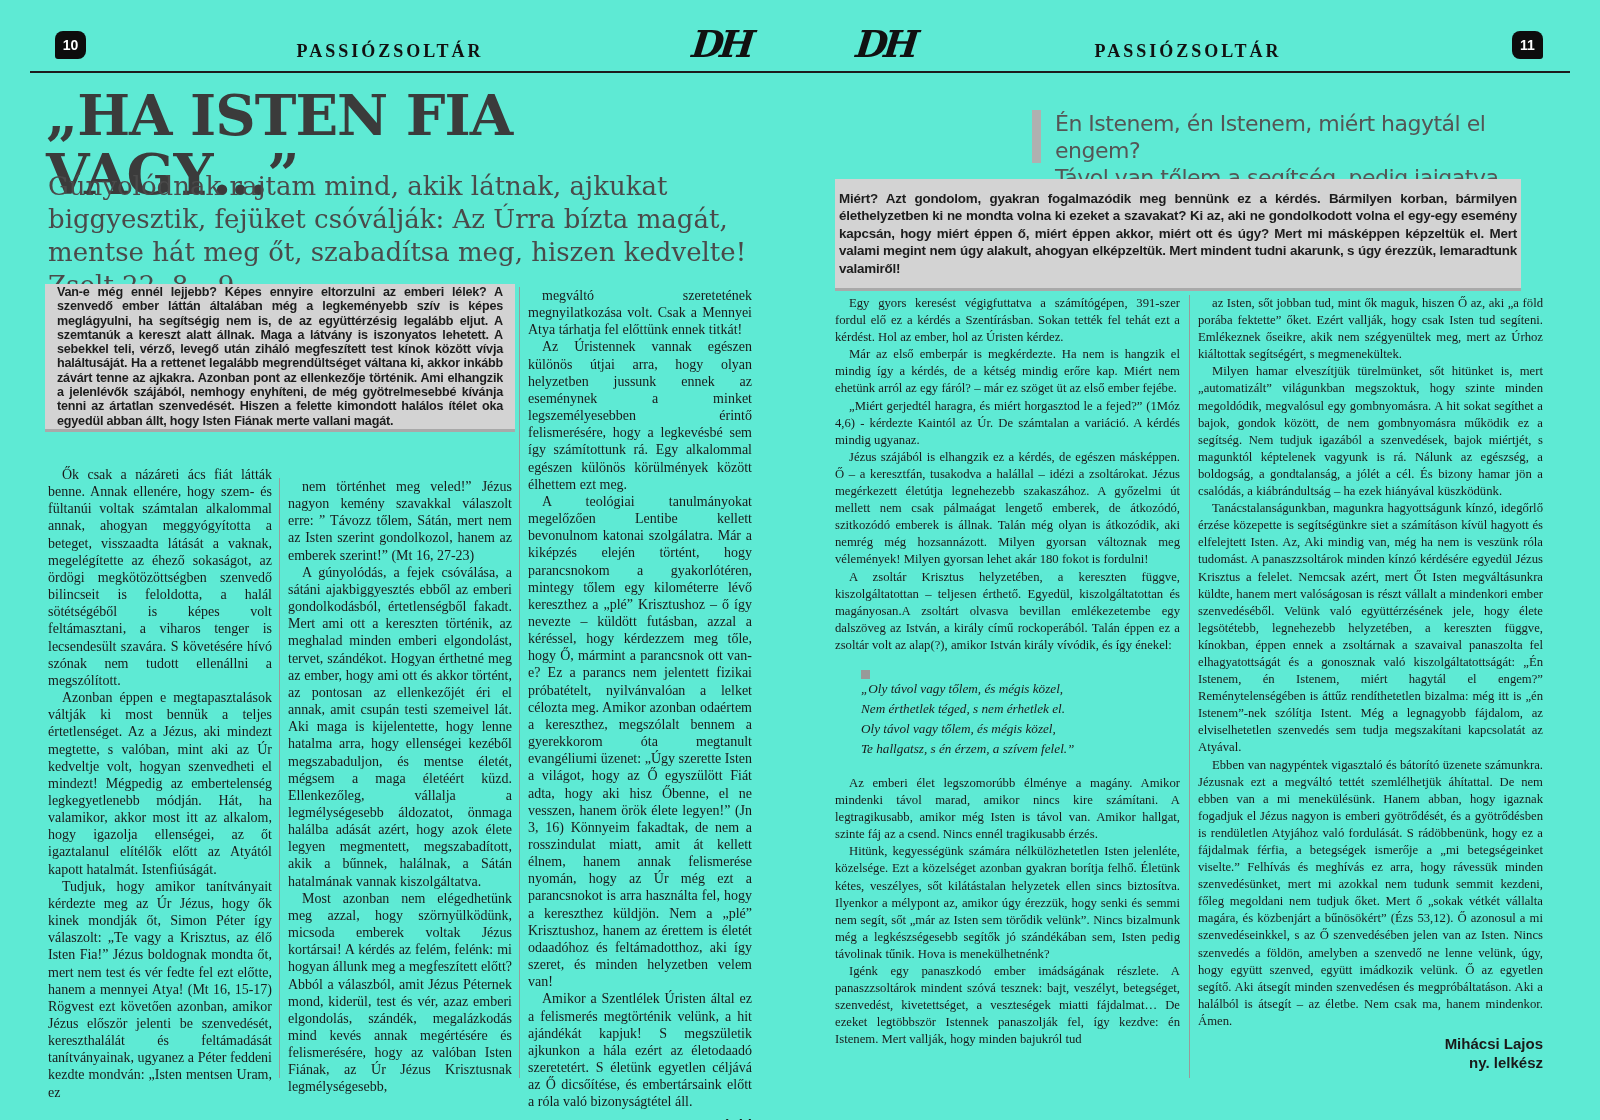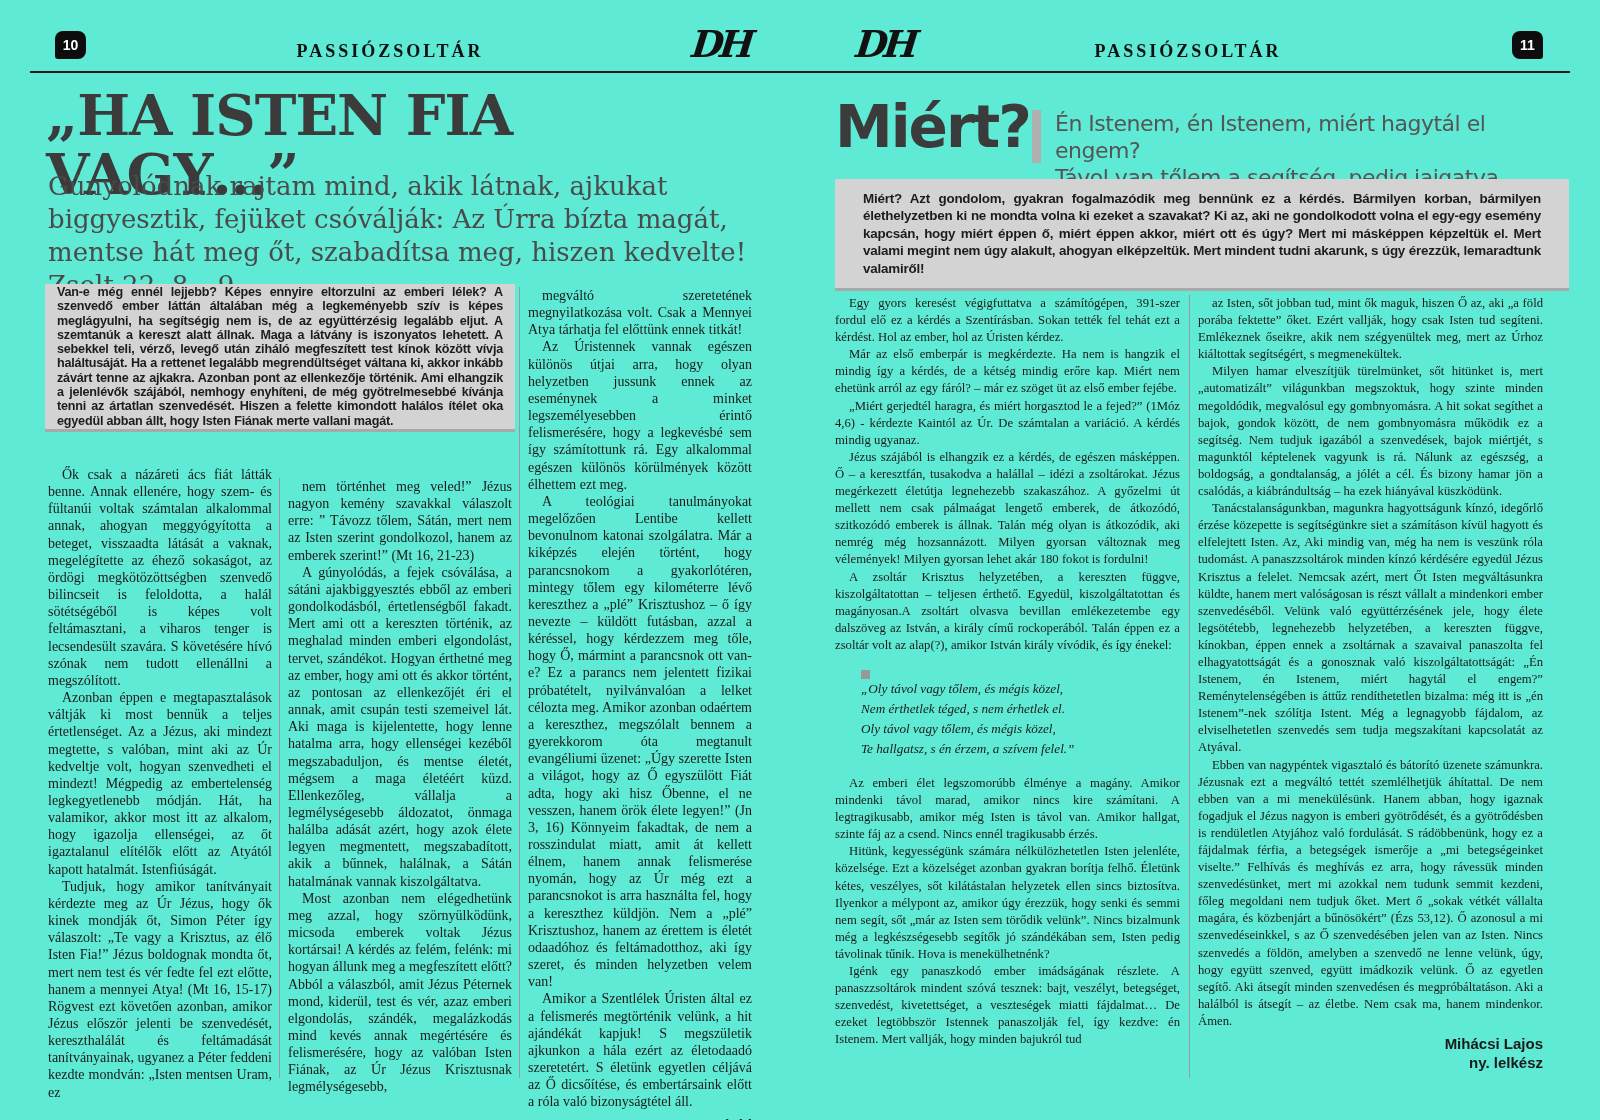--- a/index.html
+++ b/index.html
@@ -22,21 +22,21 @@
   .logo-right{left:856px;}
   
   .left-title{position:absolute;left:46px;top:86px;margin:0;width:720px;
               font:bold 56px/1.05 "DejaVu Serif",serif;color:#3b3b3b;letter-spacing:-1px;}
   .left-subtitle{position:absolute;left:48px;top:170px;width:700px;
                  font:26px/33px "DejaVu Serif",serif;color:#4a4a4a;}
   .lead-box{position:absolute;background:#d3d3d3;border-bottom:3px solid #a9a9a9;
             font:bold 12.6px/14.3px "Liberation Sans",sans-serif;color:#1c1c1c;
             letter-spacing:-0.2px;text-align:justify;padding:1px 12px;}
   .lead-left{left:45px;top:284px;width:446px;}
-  .lead-right{left:835px;top:179px;width:678px;font-size:13.4px;line-height:17.4px;padding:11px 28px;}
+  .lead-right{left:835px;top:179px;width:678px;font-size:13.4px;line-height:17.4px;padding:11px 4px;}
   
   .col{position:absolute;text-align:justify;}
   .col p{margin:0;text-indent:14px;}
   .lcol{width:224px;font-size:14px;line-height:17.15px;}
   .col-l1{left:48px;top:466px;}
   .col-l2{left:288px;top:478px;}
   .col-l3{left:528px;top:287px;}
   .rcol{width:345px;font-size:12.7px;line-height:17.1px;}
   .col-r1{left:835px;top:295px;}
   .col-r2{left:1198px;top:295px;}
@@ -74,35 +74,34 @@
   <div class="left-subtitle">Gúnyolódnak rajtam mind, akik látnak, ajkukat biggyesztik, fejüket csóválják: Az Úrra bízta magát, mentse hát meg őt, szabadítsa meg, hiszen kedvelte! Zsolt 22, 8 – 9</div>
   <div class="lead-box lead-left">Van-e még ennél lejjebb? Képes ennyire eltorzulni az emberi lélek? A szenvedő ember láttán általában még a legkeményebb szív is képes meglágyulni, ha segítségig nem is, de az együttérzésig legalább eljut. A szemtanúk a kereszt alatt állnak. Maga a látvány is iszonyatos lehetett. A sebekkel teli, vérző, levegő után ziháló megfeszített test kínok között vívja haláltusáját. Ha a rettenet legalább megrendültséget váltana ki, akkor inkább závárt tenne az ajkakra. Azonban pont az ellenkezője történik. Ami elhangzik a jelenlévők szájából, nemhogy enyhíteni, de még gyötrelmesebbé kívánja tenni az ártatlan szenvedését. Hiszen a felette kimondott halálos ítélet oka egyedül abban állt, hogy Isten Fiának merte vallani magát.</div>
 
   <div class="col lcol col-l1">
       <p>Ők csak a názáreti ács fiát látták benne. Annak ellenére, hogy szem- és fültanúi voltak számtalan alkalommal annak, ahogyan meggyógyította a beteget, visszaadta látását a vaknak, megelégítette az éhező sokaságot, az ördögi megkötözöttségben szenvedő bilincseit is feloldotta, a halál sötétségéből is képes volt feltámasztani, a viharos tenger is lecsendesült szavára. S követésére hívó szónak nem tudott ellenállni a megszólított.</p>
       <p>Azonban éppen e megtapasztalások váltják ki most bennük a teljes értetlenséget. Az a Jézus, aki mindezt megtette, s valóban, mint aki az Úr kedveltje volt, hogyan szenvedheti el mindezt! Mégpedig az embertelenség legkegyetlenebb módján. Hát, ha valamikor, akkor most itt az alkalom, hogy igazolja ellenségei, az őt igaztalanul elítélők előtt az Atyától kapott hatalmát. Istenfiúságát.</p>
       <p>Tudjuk, hogy amikor tanítványait kérdezte meg az Úr Jézus, hogy ők kinek mondják őt, Simon Péter így válaszolt: „Te vagy a Krisztus, az élő Isten Fia!” Jézus boldognak mondta őt, mert nem test és vér fedte fel ezt előtte, hanem a mennyei Atya! (Mt 16, 15-17) Rögvest ezt követően azonban, amikor Jézus először jelenti be szenvedését, kereszthalálát és feltámadását tanítványainak, ugyanez a Péter feddeni kezdte mondván: „Isten mentsen Uram, ez</p>
     </div>
   <div class="vrule vr-l1"></div>
   <div class="col lcol col-l2">
-      <p>nem történhet meg veled!” Jézus nagyon kemény szavakkal válaszolt erre: ” Távozz tőlem, Sátán, mert nem az Isten szerint gondolkozol, hanem az emberek szerint!” (Mt 16, 21-23)</p>
+      <p>nem történhet meg veled!” Jézus nagyon kemény szavakkal válaszolt erre: ” Távozz tőlem, Sátán, mert nem az Isten szerint gondolkozol, hanem az emberek szerint!” (Mt 16, 27-23)</p>
       <p>A gúnyolódás, a fejek csóválása, a sátáni ajakbiggyesztés ebből az emberi gondolkodásból, értetlenségből fakadt. Mert ami ott a kereszten történik, az meghalad minden emberi elgondolást, tervet, szándékot. Hogyan érthetné meg az ember, hogy ami ott és akkor történt, az pontosan az ellenkezőjét éri el annak, amit csupán testi szemeivel lát. Aki maga is kijelentette, hogy lenne hatalma arra, hogy ellenségei kezéből megszabaduljon, és mentse életét, mégsem a maga életéért küzd. Ellenkezőleg, vállalja a legmélységesebb áldozatot, önmaga halálba adását azért, hogy azok élete legyen megmentett, megszabadított, akik a bűnnek, halálnak, a Sátán hatalmának vannak kiszolgáltatva.</p>
       <p>Most azonban nem elégedhetünk meg azzal, hogy szörnyülködünk, micsoda emberek voltak Jézus kortársai! A kérdés az felém, felénk: mi hogyan állunk meg a megfeszített előtt? Abból a válaszból, amit Jézus Péternek mond, kiderül, test és vér, azaz emberi elgondolás, szándék, megalázkodás mind kevés annak megértésére és felismerésére, hogy az valóban Isten Fiának, az Úr Jézus Krisztusnak legmélységesebb,</p>
     </div>
   <div class="vrule vr-l2"></div>
   <div class="col lcol col-l3">
 
   <p>megváltó szeretetének megnyilatkozása volt. Csak a Mennyei Atya tárhatja fel előttünk ennek titkát!</p>
       <p>Az Úristennek vannak egészen különös útjai arra, hogy olyan helyzetben jussunk ennek az eseménynek a minket legszemélyesebben érintő felismerésére, hogy a legkevésbé sem így számítottunk rá. Egy alkalommal egészen különös körülmények között élhettem ezt meg.</p>
       <p>A teológiai tanulmányokat megelőzően Lentibe kellett bevonulnom katonai szolgálatra. Már a kiképzés elején történt, hogy parancsnokom a gyakorlótéren, mintegy tőlem egy kilométerre lévő kereszthez a „plé” Krisztushoz – ő így nevezte – küldött futásban, azzal a kéréssel, hogy kérdezzem meg tőle, hogy Ő, mármint a parancsnok ott van-e? Ez a parancs nem jelentett fizikai próbatételt, nyilvánvalóan a lelket célozta meg. Amikor azonban odaértem a kereszthez, megszólalt bennem a gyerekkorom óta megtanult evangéliumi üzenet: „Úgy szerette Isten a világot, hogy az Ő egyszülött Fiát adta, hogy aki hisz Őbenne, el ne vesszen, hanem örök élete legyen!” (Jn 3, 16) Könnyeim fakadtak, de nem a rosszindulat miatt, amit át kellett élnem, hanem annak felismerése nyomán, hogy az Úr még ezt a parancsnokot is arra használta fel, hogy a kereszthez küldjön. Nem a „plé” Krisztushoz, hanem az érettem is életét odaadóhoz és feltámadotthoz, aki így szeret, és minden helyzetben velem van!</p>
       <p>Amikor a Szentlélek Úristen által ez a felismerés megtörténik velünk, a hit ajándékát kapjuk! S megszületik ajkunkon a hála ezért az életodaadó szeretetért. S életünk egyetlen céljává az Ő dicsőítése, és embertársaink előtt a róla való bizonyságtétel áll.</p>
       <p class="author after-list">Deme Dávid</p>
     </div>
 
-  <h1 class="right-title">Miért?</h1>
   <div class="right-sub-bar"></div>
   <div class="right-subtitle">
     <div>Én Istenem, én Istenem, miért hagytál el engem?</div>
     <div>Távol van tőlem a segítség, pedig jajgatva kiáltok! Zsolt 22,2</div>
   </div>
   <div class="lead-box lead-right">Miért? Azt gondolom, gyakran fogalmazódik meg bennünk ez a kérdés. Bármilyen korban, bármilyen élethelyzetben ki ne mondta volna ki ezeket a szavakat? Ki az, aki ne gondolkodott volna el egy-egy esemény kapcsán, hogy miért éppen ő, miért éppen akkor, miért ott és úgy? Mert mi másképpen képzeltük el. Mert valami megint nem úgy alakult, ahogyan elképzeltük. Mert mindent tudni akarunk, s úgy érezzük, lemaradtunk valamiről!</div>
 
   <div class="col rcol col-r1">
     <div>
         <p>Egy gyors keresést végigfuttatva a számítógépen, 391-szer fordul elő ez a kérdés a Szentírásban. Sokan tették fel tehát ezt a kérdést. Hol az ember, hol az Úristen kérdez.</p>

